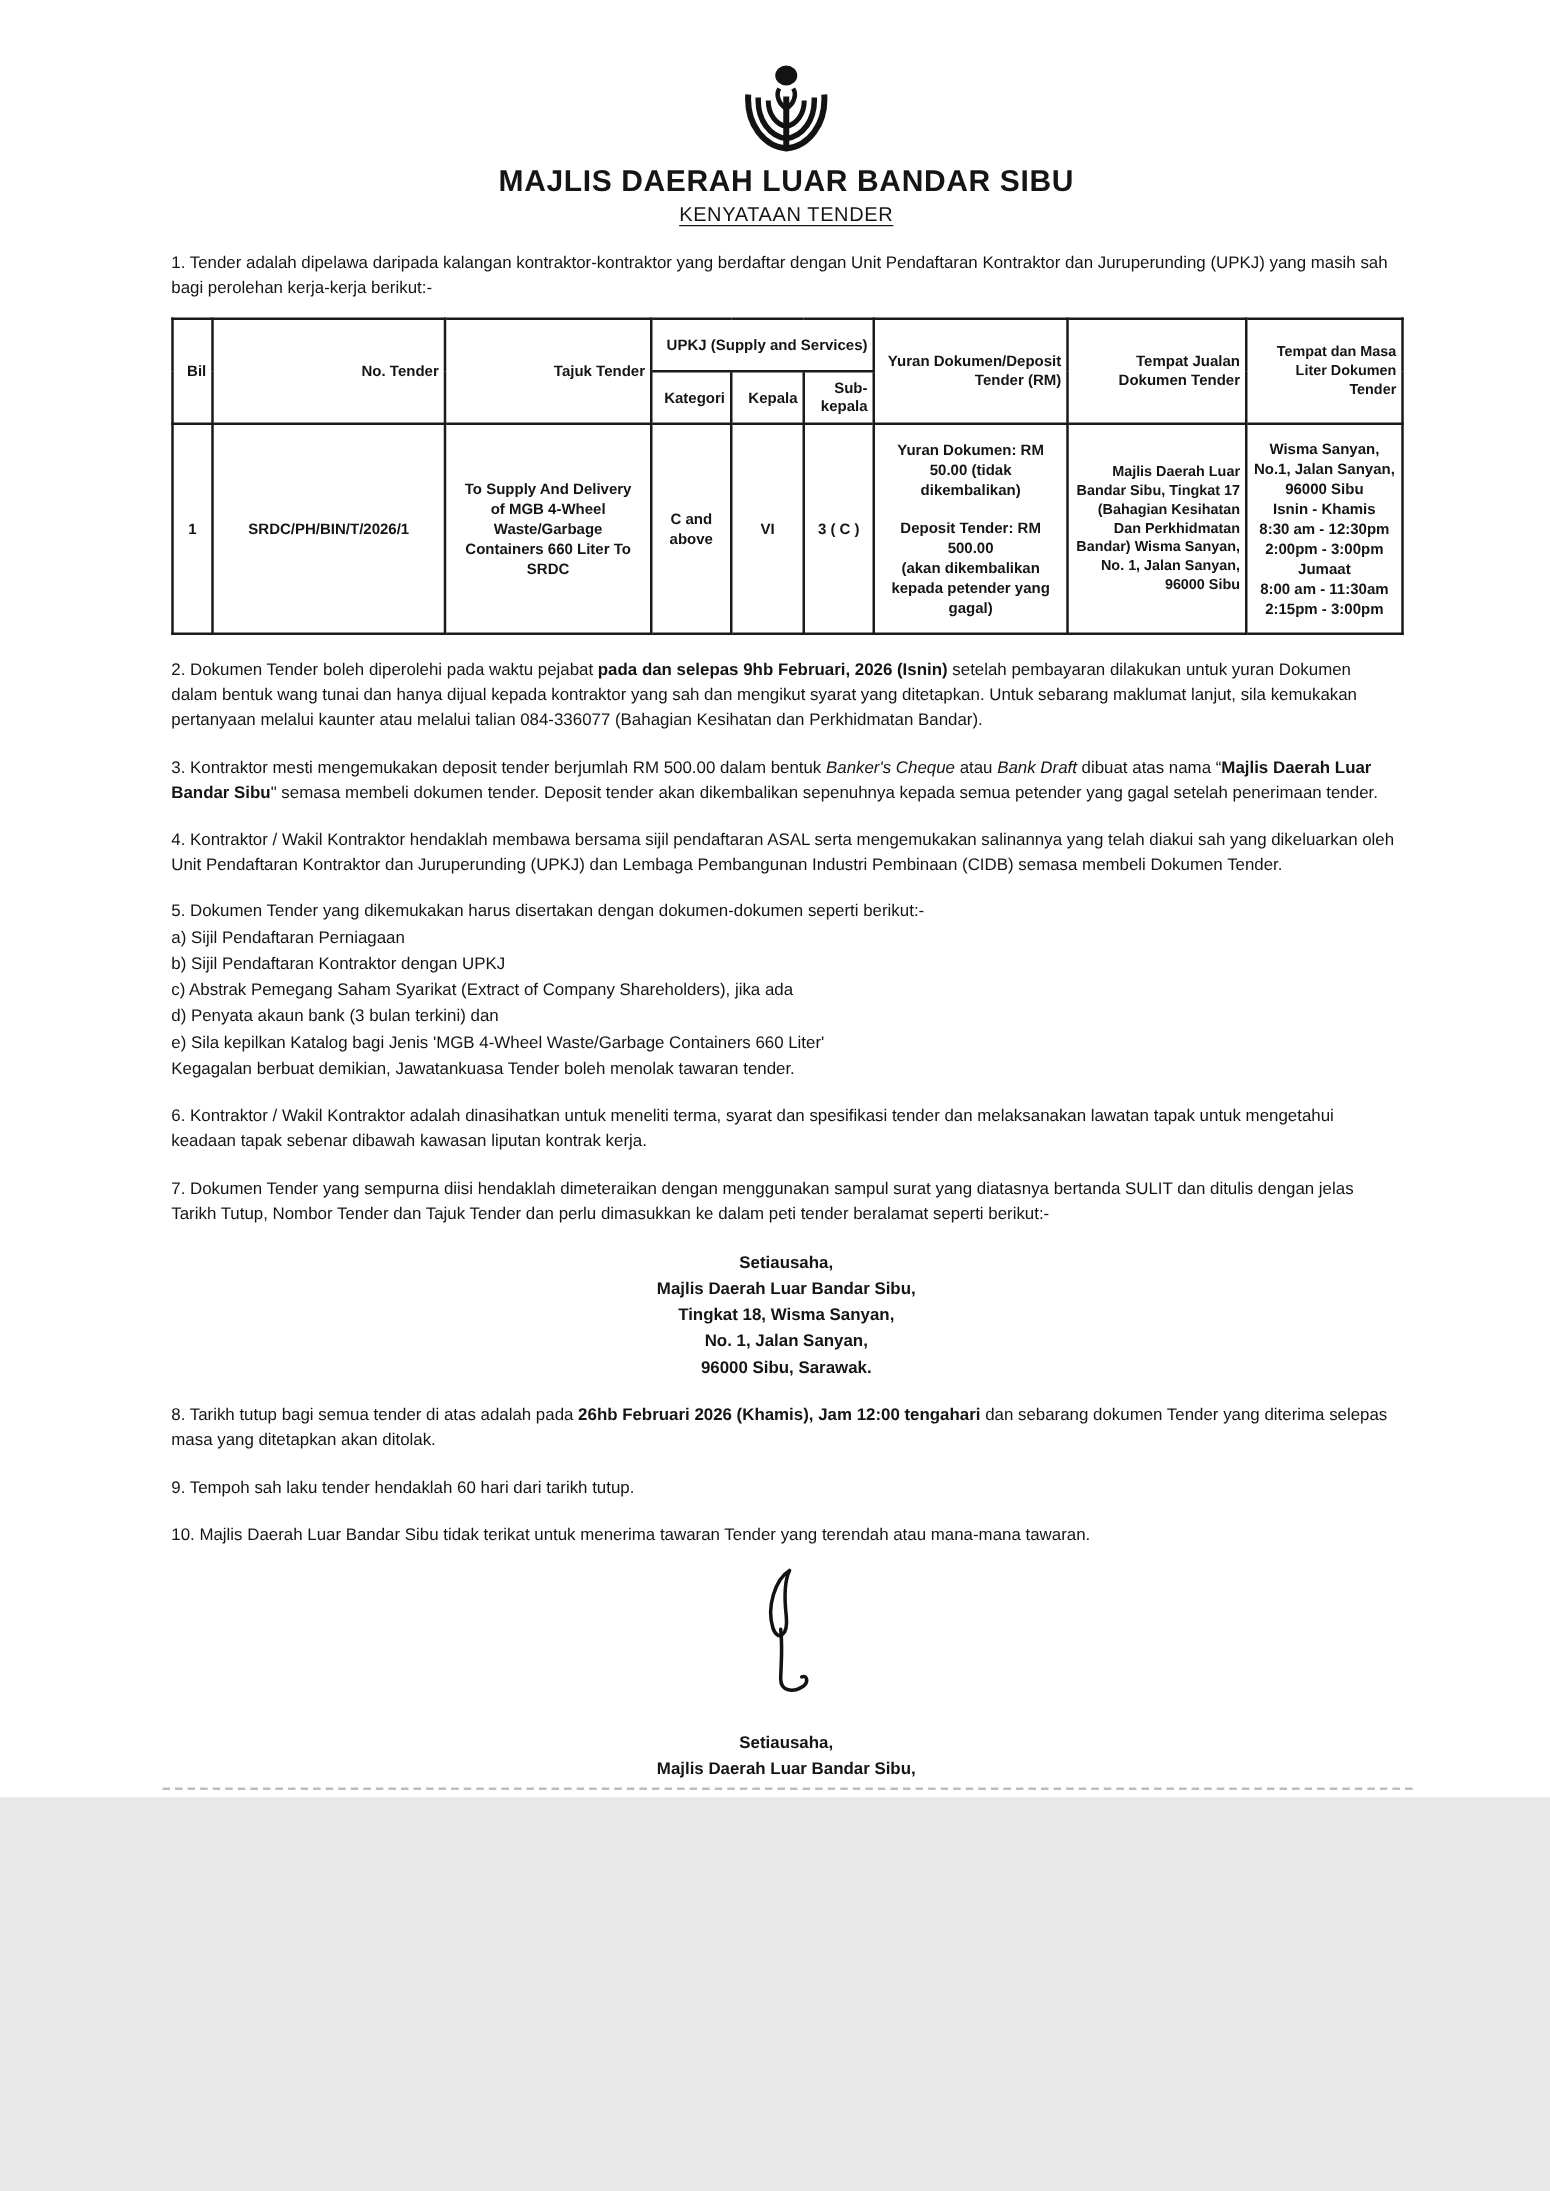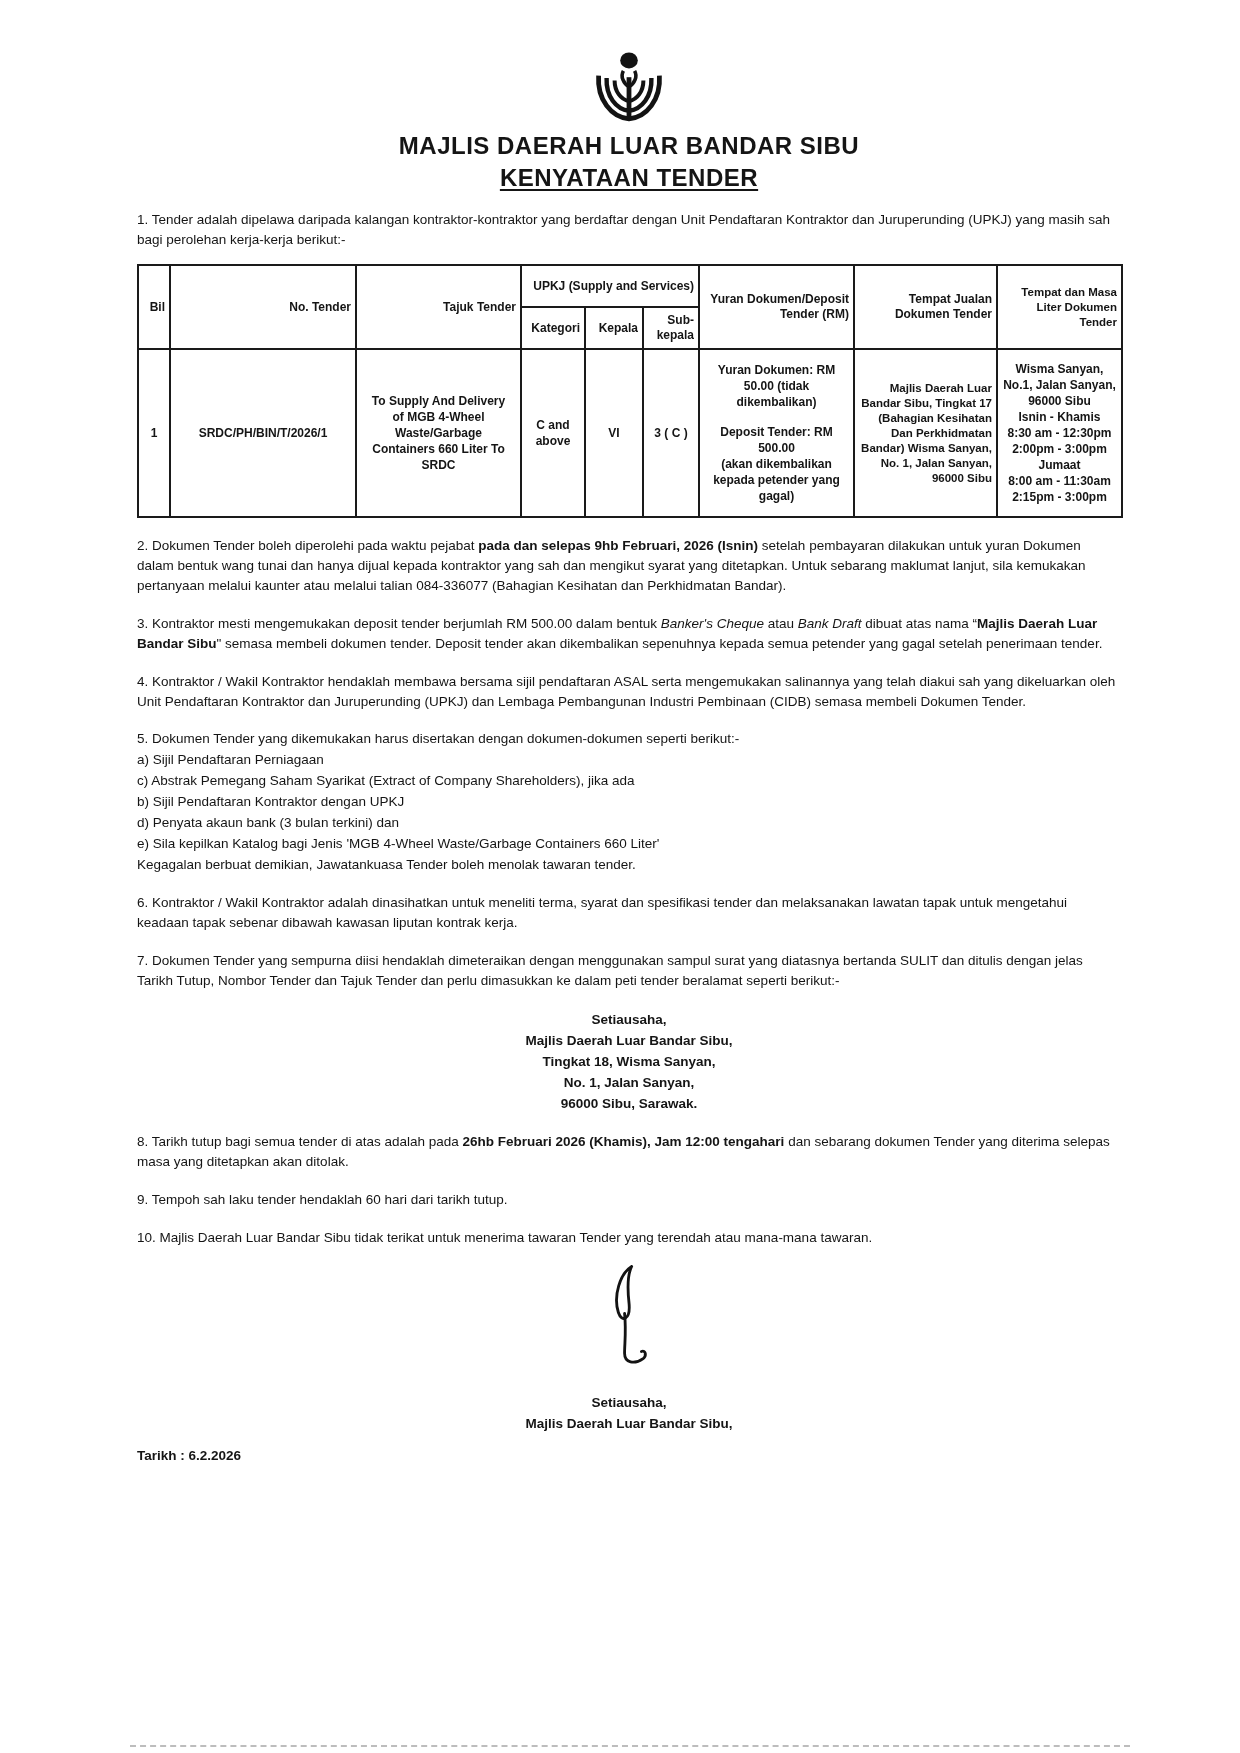--- a/index.html
+++ b/index.html
@@ -1,25 +1,25 @@
 <!DOCTYPE html>
 <html><head>
 <meta charset="utf-8">
 <style>
   html,body{margin:0;padding:0;background:#e8e8e8;}
   .page{
-    position:relative;width:1240px;height:1753px;background:#ffffff;
+    position:relative;width:1240px;height:1438px;background:#ffffff;
     font-family:"Liberation Sans", sans-serif;color:#151515;overflow:hidden;
     margin:0 auto;
   }
   .content{position:absolute;left:137px;top:0;width:984px;}
   .header{ text-align:center; }
   .logo{margin:50px auto 2px auto;display:block;}
   .org-name{font-size:24px;font-weight:bold;letter-spacing:.5px;line-height:28px;}
-  .doc-title{font-size:24px;font-weight:700;text-decoration:underline;text-underline-offset:3px;margin-top:4px;letter-spacing:.5px;}
+  .doc-title{font-size:16px;font-weight:400;text-decoration:underline;text-underline-offset:3px;margin-top:4px;letter-spacing:.5px;}
   p.para{font-size:13.5px;line-height:20px;margin:18px 0 0 0;}
   .b{font-weight:bold;}
   .bi{font-weight:normal;font-style:italic;}
   table.tender{
     border-collapse:collapse;width:984px;margin-top:14px;table-layout:fixed;
   }
   table.tender th, table.tender td{
     border:2.5px solid #1a1a1a;padding:3px 4px;font-weight:bold;vertical-align:middle;
     text-align:center;overflow:hidden;
   }
@@ -119,22 +119,22 @@
 
     <p class="para"><span>2. Dokumen Tender boleh diperolehi pada waktu pejabat </span><span class="b">pada dan selepas 9hb Februari, 2026 (Isnin)</span><span> setelah pembayaran dilakukan untuk yuran Dokumen dalam bentuk wang tunai dan hanya dijual kepada kontraktor yang sah dan mengikut syarat yang ditetapkan. Untuk sebarang maklumat lanjut, sila kemukakan pertanyaan melalui kaunter atau melalui talian 084-336077 (Bahagian Kesihatan dan Perkhidmatan Bandar).</span></p>
 
     <p class="para"><span>3. Kontraktor mesti mengemukakan deposit tender berjumlah RM 500.00 dalam bentuk </span><span class="bi">Banker's Cheque</span><span> atau </span><span class="bi">Bank Draft</span><span> dibuat atas nama “</span><span class="b">Majlis Daerah Luar Bandar Sibu</span><span>" semasa membeli dokumen tender. Deposit tender akan dikembalikan sepenuhnya kepada semua petender yang gagal setelah penerimaan tender.</span></p>
 
     <p class="para">4. Kontraktor / Wakil Kontraktor hendaklah membawa bersama sijil pendaftaran ASAL serta mengemukakan salinannya yang telah diakui sah yang dikeluarkan oleh Unit Pendaftaran Kontraktor dan Juruperunding (UPKJ) dan Lembaga Pembangunan Industri Pembinaan (CIDB) semasa membeli Dokumen Tender.</p>
 
     <div class="checklist">
       <div>5. Dokumen Tender yang dikemukakan harus disertakan dengan dokumen-dokumen seperti berikut:-</div>
       <div>a) Sijil Pendaftaran Perniagaan</div>
+      <div>b) Sijil Pendaftaran Kontraktor dengan UPKJ</div>
       <div>c) Abstrak Pemegang Saham Syarikat (Extract of Company Shareholders), jika ada</div>
-      <div>b) Sijil Pendaftaran Kontraktor dengan UPKJ</div>
       <div>d) Penyata akaun bank (3 bulan terkini) dan</div>
       <div>e) Sila kepilkan Katalog bagi Jenis 'MGB 4-Wheel Waste/Garbage Containers 660 Liter'</div>
       <div>Kegagalan berbuat demikian, Jawatankuasa Tender boleh menolak tawaran tender.</div>
     </div>
 
     <p class="para">6. Kontraktor / Wakil Kontraktor adalah dinasihatkan untuk meneliti terma, syarat dan spesifikasi tender dan melaksanakan lawatan tapak untuk mengetahui keadaan tapak sebenar dibawah kawasan liputan kontrak kerja.</p>
 
     <p class="para">7. Dokumen Tender yang sempurna diisi hendaklah dimeteraikan dengan menggunakan sampul surat yang diatasnya bertanda SULIT dan ditulis dengan jelas Tarikh Tutup, Nombor Tender dan Tajuk Tender dan perlu dimasukkan ke dalam peti tender beralamat seperti berikut:-</p>
 
     <div class="address">

